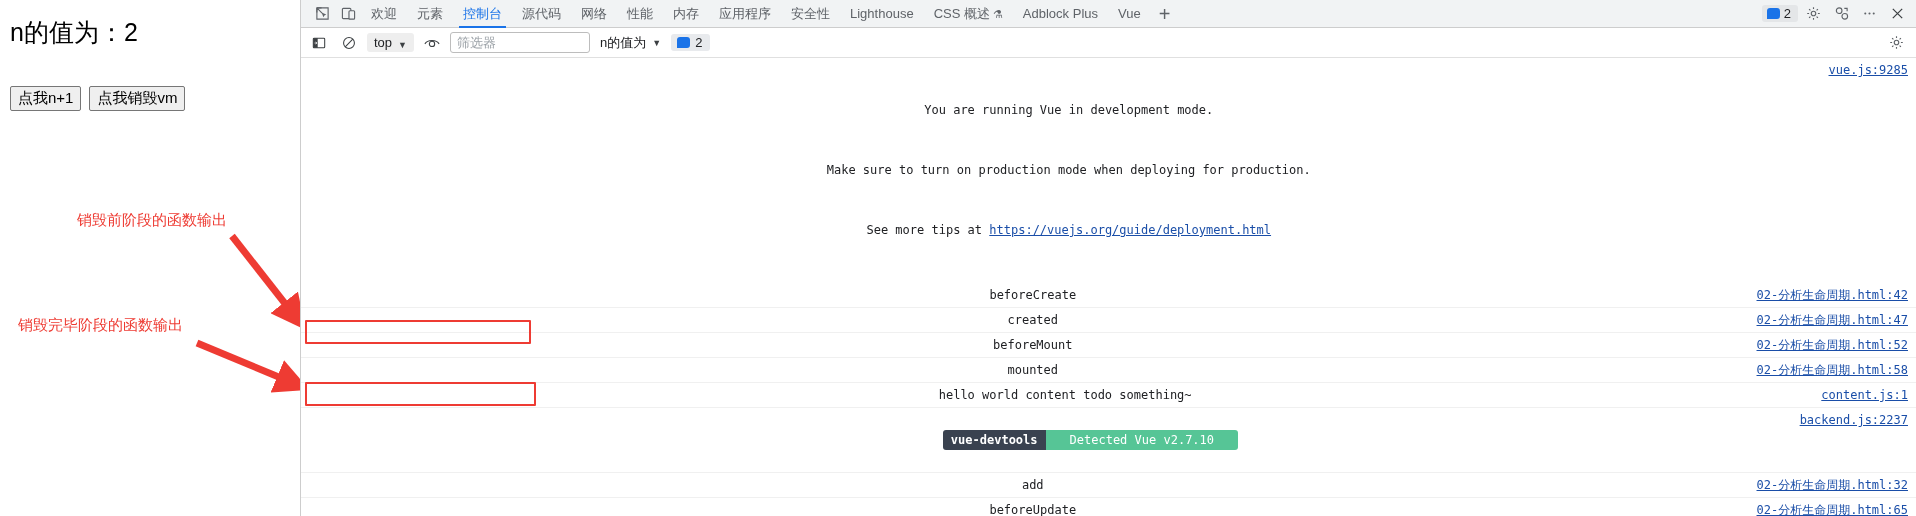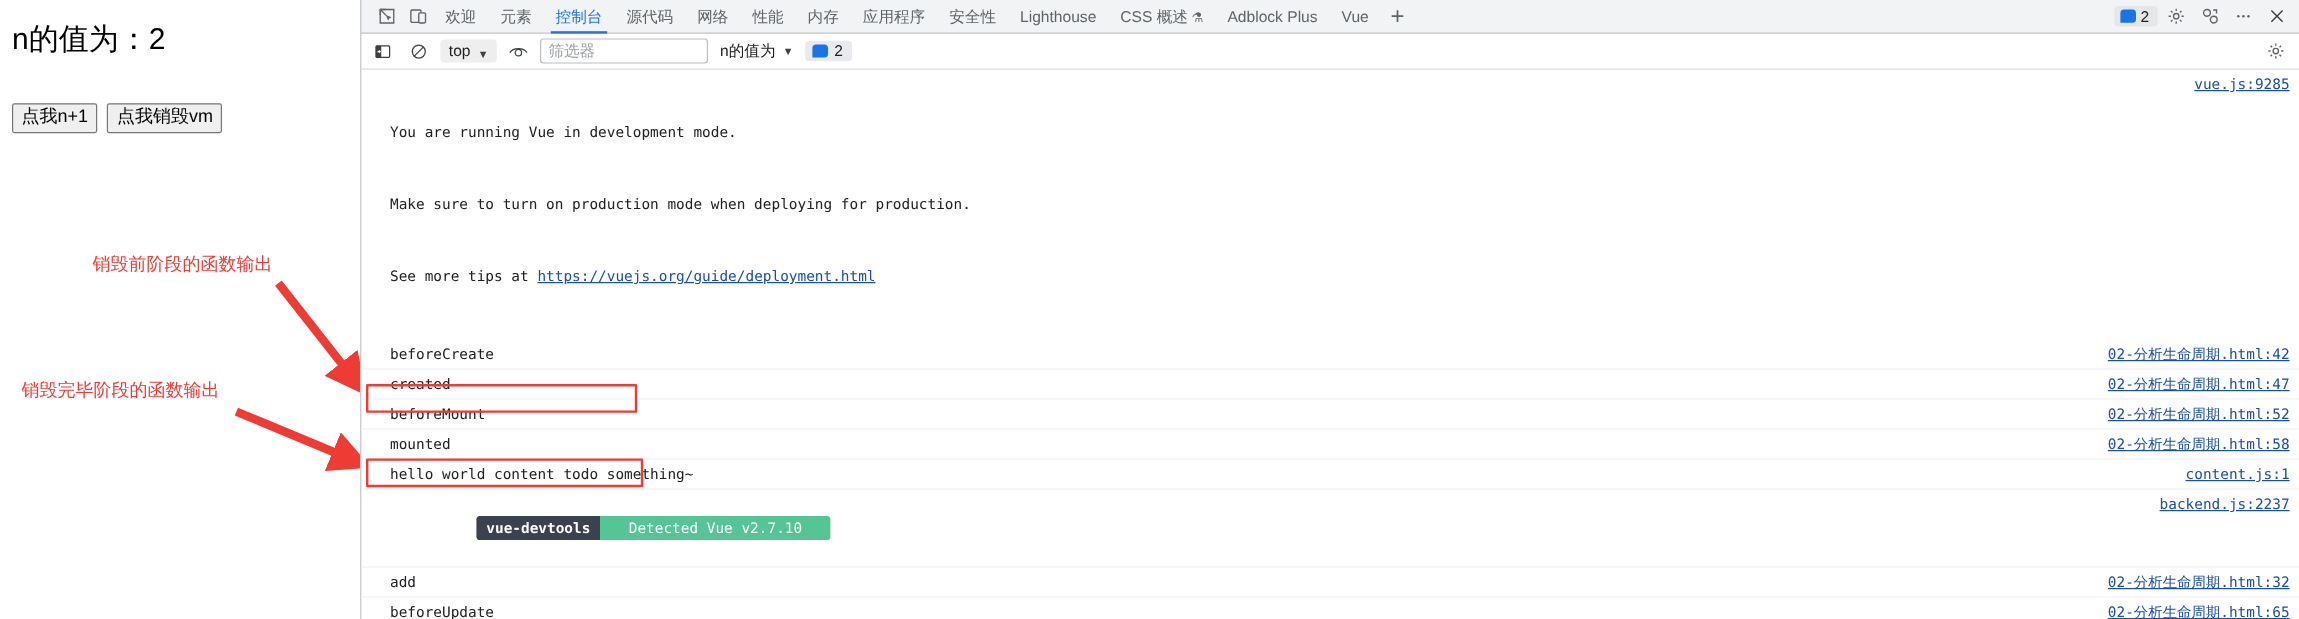--- a/index.html
+++ b/index.html
@@ -217,20 +217,21 @@
     padding: 2px 8px 2px 0;
     color: #202124;
   }
   .log-row.no-border { border-bottom: 1px solid transparent; }
   .log-gutter { flex: 0 0 24px; }
   .log-text {
     flex: 1 1 auto;
     white-space: pre-wrap;
     line-height: 20px;
     padding-left: 0px;
+    text-align: center;
   }
   .log-src {
     flex: 0 0 auto;
     color: #1a4ea8;
     text-decoration: underline;
     white-space: nowrap;
     line-height: 20px;
     cursor: pointer;
     padding-left: 16px;
   }

